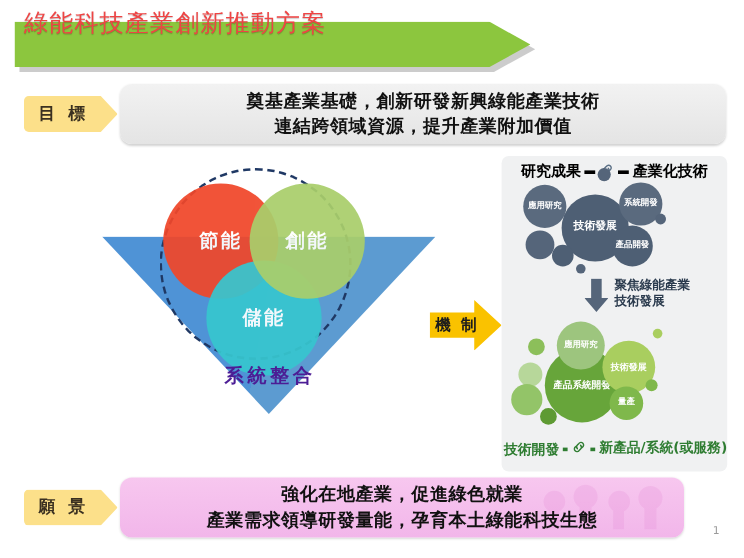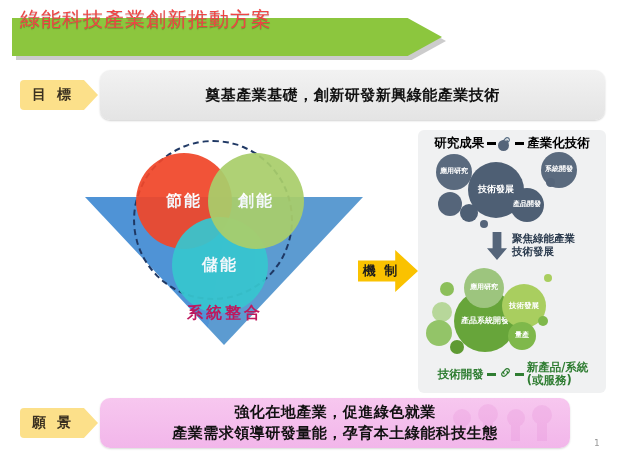--- a/index.html
+++ b/index.html
@@ -109,39 +109,39 @@
     position:absolute;border-radius:50%;
     display:flex;align-items:center;justify-content:center;
     color:#ffffff;font-size:16px;font-weight:700;letter-spacing:2px;
     opacity:.93;
   }
   .c-save{left:56px;top:18px;width:96px;height:96px;background:#F0472A;}
   .c-create{left:128px;top:18px;width:96px;height:96px;background:#A9CE6B;}
   .c-store{left:92px;top:82px;width:96px;height:96px;background:#37C6CF;}
   .tri-label{
     position:absolute;left:0;top:168px;width:290px;text-align:center;
-    color:#be185d;font-size:16px;font-weight:700;letter-spacing:3px;
+    color:#4c1d95;font-size:16px;font-weight:700;letter-spacing:3px;
   }
 
   
   .rpanel{
     position:absolute;left:418px;top:130px;width:188px;height:263px;
     background:#f0f1f2;border-radius:6px;
   }
   .rp-head{
     position:absolute;left:418px;top:134px;width:188px;height:18px;
     display:flex;align-items:center;justify-content:center;gap:3px;
     color:#000000;font-size:12.5px;font-weight:700;white-space:nowrap;
   }
   .rp-foot{
     position:absolute;left:420px;top:358px;width:186px;height:32px;
     display:flex;align-items:center;justify-content:center;gap:3px;
     color:#2f7d32;font-size:11.5px;font-weight:700;white-space:nowrap;
   }
-  .rp-foot .two{display:flex;flex-direction:column;line-height:1.15;align-items:flex-start;}
+  .rp-foot .two{display:flex;flex-direction:row;line-height:1.15;align-items:flex-start;}
   .lnk{display:inline-block;}
   .dashbar{display:inline-block;width:9px;height:3px;background:currentColor;vertical-align:middle;}
 
   
   .blob{
     position:absolute;border-radius:50%;
     display:flex;align-items:center;justify-content:center;
     color:#fff;text-align:center;line-height:1.05;font-weight:700;
   }
   .cluster{position:absolute;}
@@ -167,20 +167,21 @@
 
   <div class="title-banner">
     <div class="shadow"></div>
     <div class="chev"></div>
   </div>
   <div class="title-text">綠能科技產業創新推動方案</div>
 
   <div class="goal-box"></div>
   <div class="goal-lines">
     <div>奠基產業基礎，創新研發新興綠能產業技術</div>
+    <div>連結跨領域資源，提升產業附加價值</div>
   </div>
   <div class="tag tag-goal">目 標</div>
 
 
   <div class="venn">
     <div class="tri"></div>
     <div class="dash-ring"></div>
     <div class="circ c-save">節能</div>
     <div class="circ c-store">儲能</div>
     <div class="circ c-create">創能</div>
@@ -205,21 +206,21 @@
     <span>產業化技術</span>
   </div>
 
   <div class="cluster" style="left:430px;top:152px;width:170px;height:80px;">
     <div class="blob" style="left:38px;top:10px;width:56px;height:56px;background:#4e5f74;font-size:9px;">
       <span style="display:block;">技術發展</span>
     </div>
     <div class="blob" style="left:6px;top:2px;width:36px;height:36px;background:#5a6a7e;font-size:7px;">
       <span>應用研究</span>
     </div>
-    <div class="blob" style="left:86px;top:0px;width:36px;height:36px;background:#5a6a7e;font-size:7px;margin-left:25px;">
+    <div class="blob" style="left:86px;top:0px;width:36px;height:36px;background:#5a6a7e;font-size:7px;">
       <span>系統開發</span>
     </div>
     <div class="blob" style="left:80px;top:36px;width:34px;height:34px;background:#4e5f74;font-size:7px;">
       <span>產品開發</span>
     </div>
     <div class="blob" style="left:8px;top:40px;width:24px;height:24px;background:#55657a;"></div>
     <div class="blob" style="left:30px;top:52px;width:18px;height:18px;background:#4e5f74;"></div>
     <div class="blob" style="left:68px;top:-12px;width:11px;height:11px;background:#55657a;"></div>
     <div class="blob" style="left:116px;top:26px;width:9px;height:9px;background:#55657a;"></div>
     <div class="blob" style="left:50px;top:68px;width:8px;height:8px;background:#55657a;"></div>

